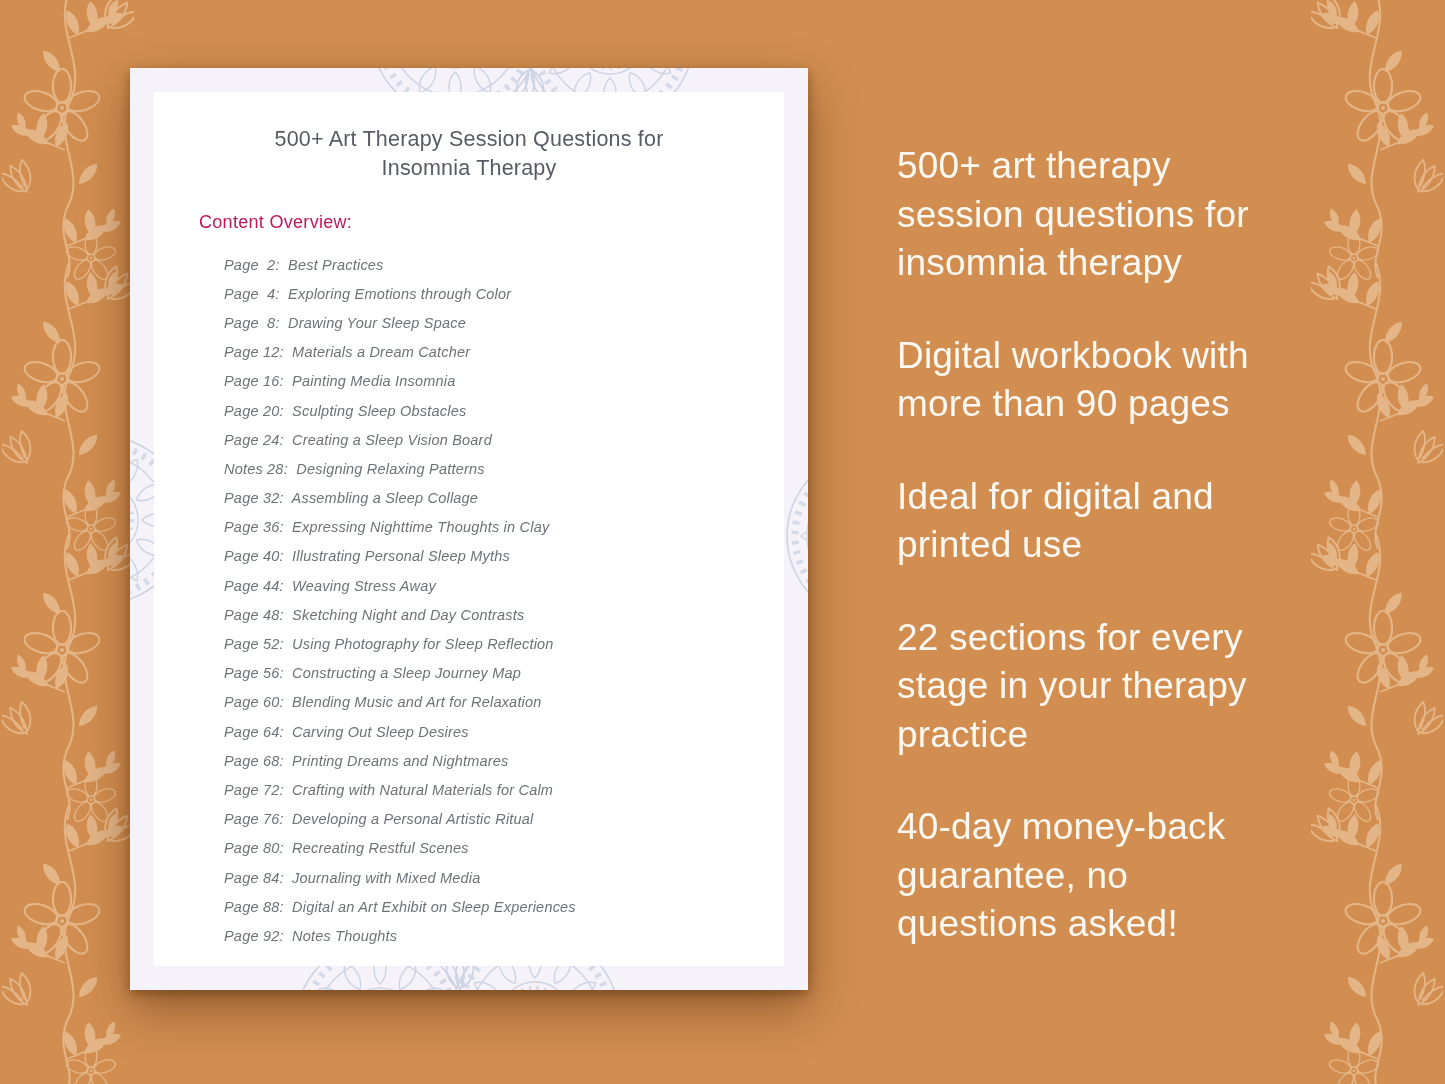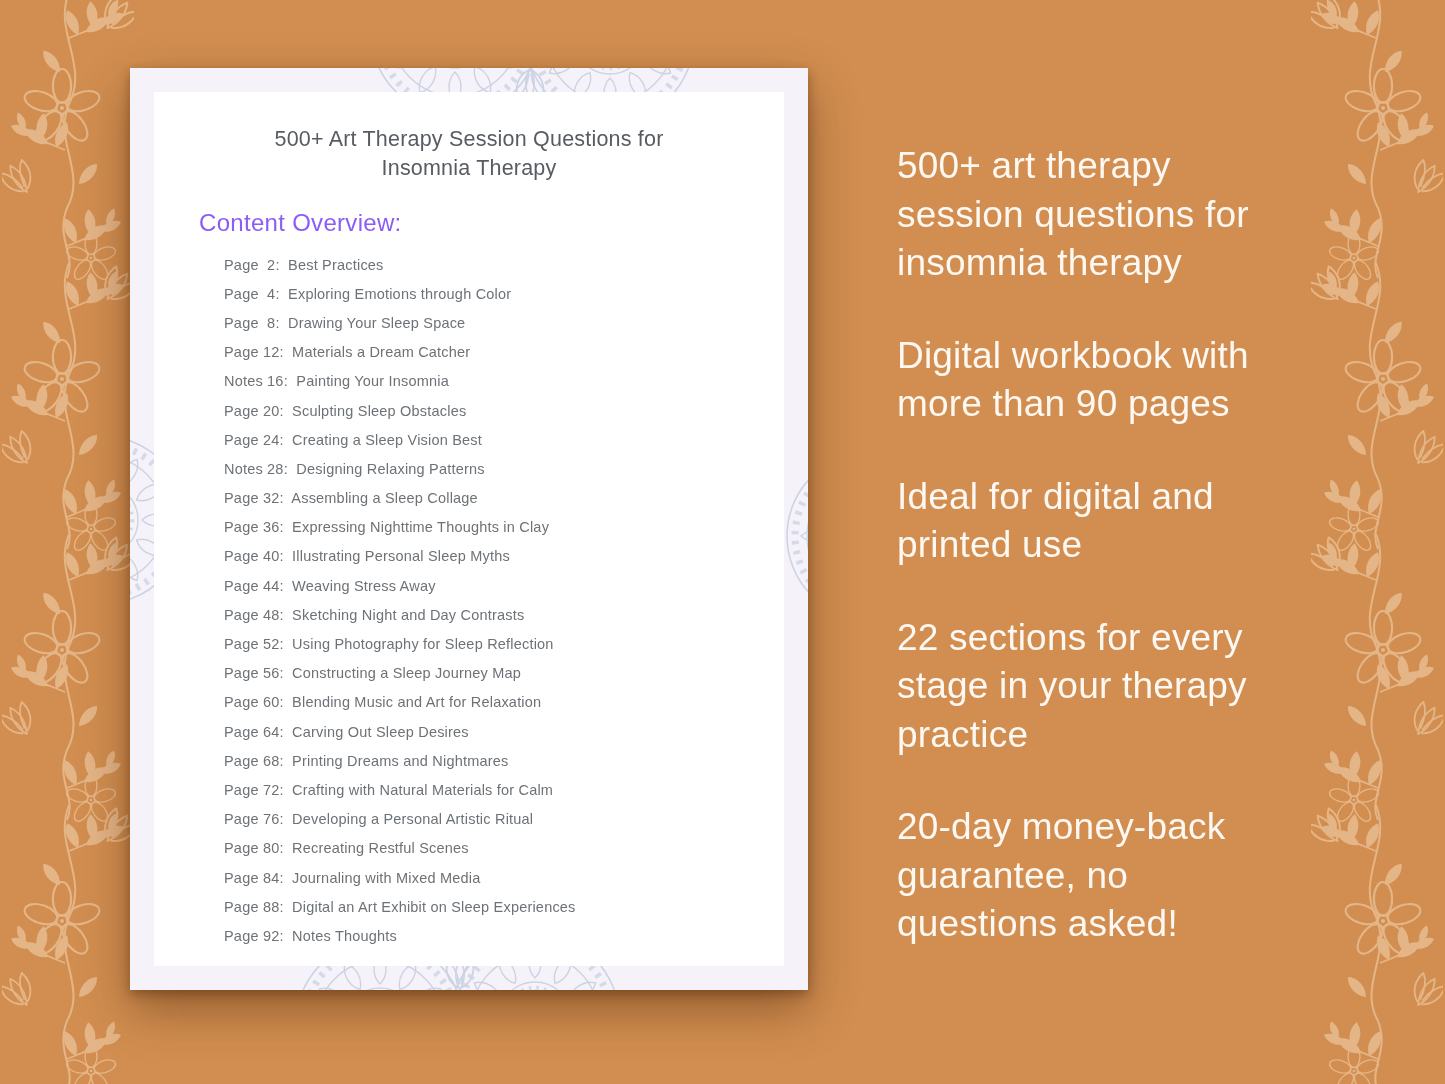--- a/index.html
+++ b/index.html
@@ -29,24 +29,24 @@
     position:absolute;inset:24px;background:#ffffff;z-index:2;
   }
   .doc-title{
     margin:33px 20px 0;
     font-size:21.5px;line-height:29px;font-weight:400;
     color:#575c63;text-align:center;white-space:pre-line;
     letter-spacing:.2px;
   }
   .toc-heading{
     margin:27px 0 0;padding-left:45px;
-    font-size:24px;line-height:25px;color:#8b5cf6;letter-spacing:.3px;
+    font-size:18px;line-height:25px;color:#be185d;letter-spacing:.3px;
   }
   .toc{
-    list-style:none;margin:15px 0 0;padding:0 0 0 70px;
+    list-style:none;margin:15px 0 0;padding:0 0 0 70px;font-style:italic;
   }
   .toc li{
     height:29.2px;display:flex;align-items:center;
     font-size:14.5px;color:#6d7277;white-space:pre;letter-spacing:.2px;
   }
   
   .marketing{
     position:absolute;left:897px;top:142px;width:430px;
   }
   .marketing p{
@@ -173,23 +173,23 @@
 
     <div class="page-inner">
       <h1 class="doc-title">500+ Art Therapy Session Questions for
 Insomnia Therapy</h1>
       <div class="toc-heading">Content Overview:</div>
       <ul class="toc">
           <li>Page  2:  Best Practices</li>
           <li>Page  4:  Exploring Emotions through Color</li>
           <li>Page  8:  Drawing Your Sleep Space</li>
           <li>Page 12:  Materials a Dream Catcher</li>
-          <li>Notes 16:  Painting Your Insomnia</li>
+          <li>Page 16:  Painting Media Insomnia</li>
           <li>Page 20:  Sculpting Sleep Obstacles</li>
-          <li>Page 24:  Creating a Sleep Vision Best</li>
+          <li>Page 24:  Creating a Sleep Vision Board</li>
           <li>Notes 28:  Designing Relaxing Patterns</li>
           <li>Page 32:  Assembling a Sleep Collage</li>
           <li>Page 36:  Expressing Nighttime Thoughts in Clay</li>
           <li>Page 40:  Illustrating Personal Sleep Myths</li>
           <li>Page 44:  Weaving Stress Away</li>
           <li>Page 48:  Sketching Night and Day Contrasts</li>
           <li>Page 52:  Using Photography for Sleep Reflection</li>
           <li>Page 56:  Constructing a Sleep Journey Map</li>
           <li>Page 60:  Blending Music and Art for Relaxation</li>
           <li>Page 64:  Carving Out Sleep Desires</li>
@@ -208,18 +208,18 @@
       <p>500+ art therapy
 session questions for
 insomnia therapy</p>
       <p>Digital workbook with
 more than 90 pages</p>
       <p>Ideal for digital and
 printed use</p>
       <p>22 sections for every
 stage in your therapy
 practice</p>
-      <p>20-day money-back
+      <p>40-day money-back
 guarantee, no
 questions asked!</p>
     </div>
 
 </div>
 
 </body></html>

